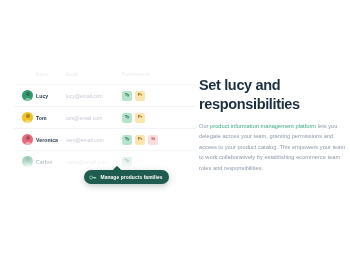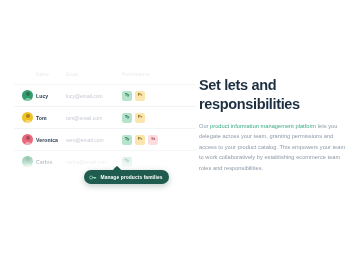--- a/index.html
+++ b/index.html
@@ -280,17 +280,17 @@
         <rect x="6.9" y="5.2" width="7.4" height="1.6" rx="0.6" fill="#8fd9bd"></rect>
         <rect x="10.4" y="6.5" width="1.5" height="2.6" rx="0.6" fill="#8fd9bd"></rect>
         <rect x="13.0" y="6.5" width="1.5" height="2.2" rx="0.6" fill="#8fd9bd"></rect>
       </svg>
       <div class="tip-label">Manage products families</div>
     </div>
 
   </div>
 
   <div id="copy">
-    <h2 id="heading">Set lets and responsibilities</h2>
+    <h2 id="heading">Set lucy and responsibilities</h2>
     <p id="body-copy"><span>Our </span><a class="lnk" href="#">product information management platform</a><span> lets you delegate across your team, granting permissions and access to your product catalog. This empowers your team to work collaboratively by establishing ecommerce team roles and responsibilities.</span></p>
   </div>
 
 </div>
 
 </body></html>

